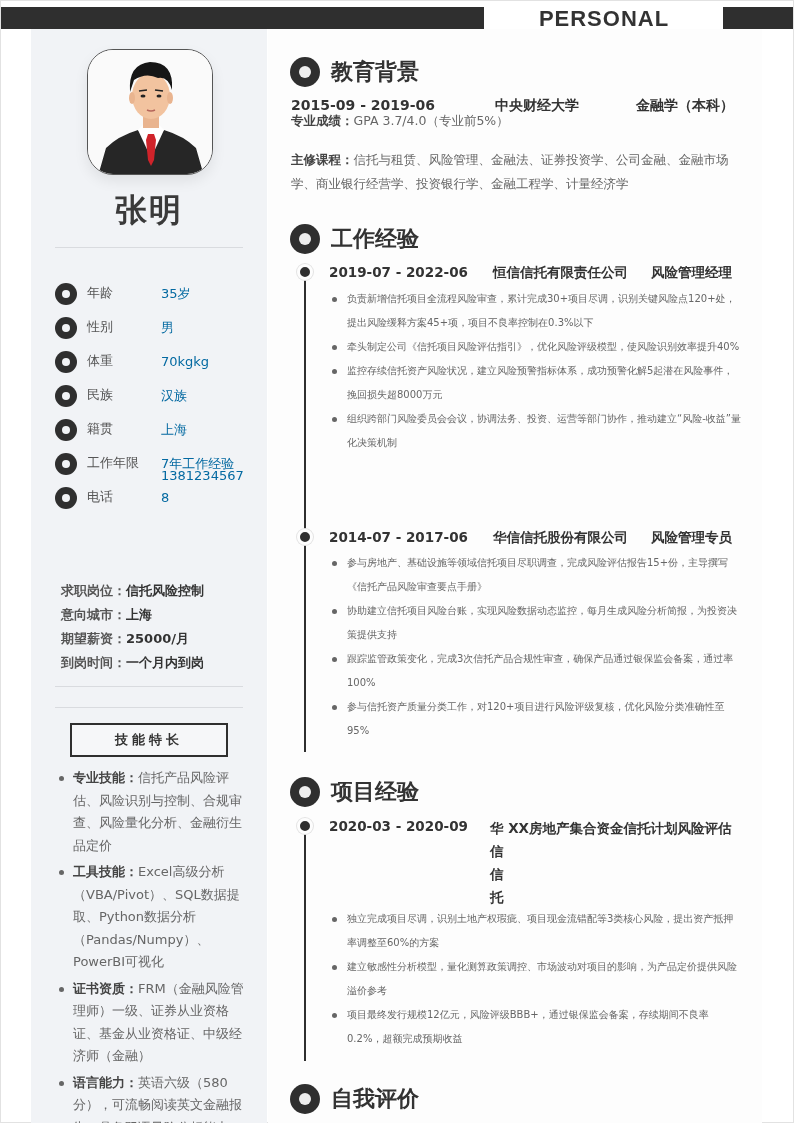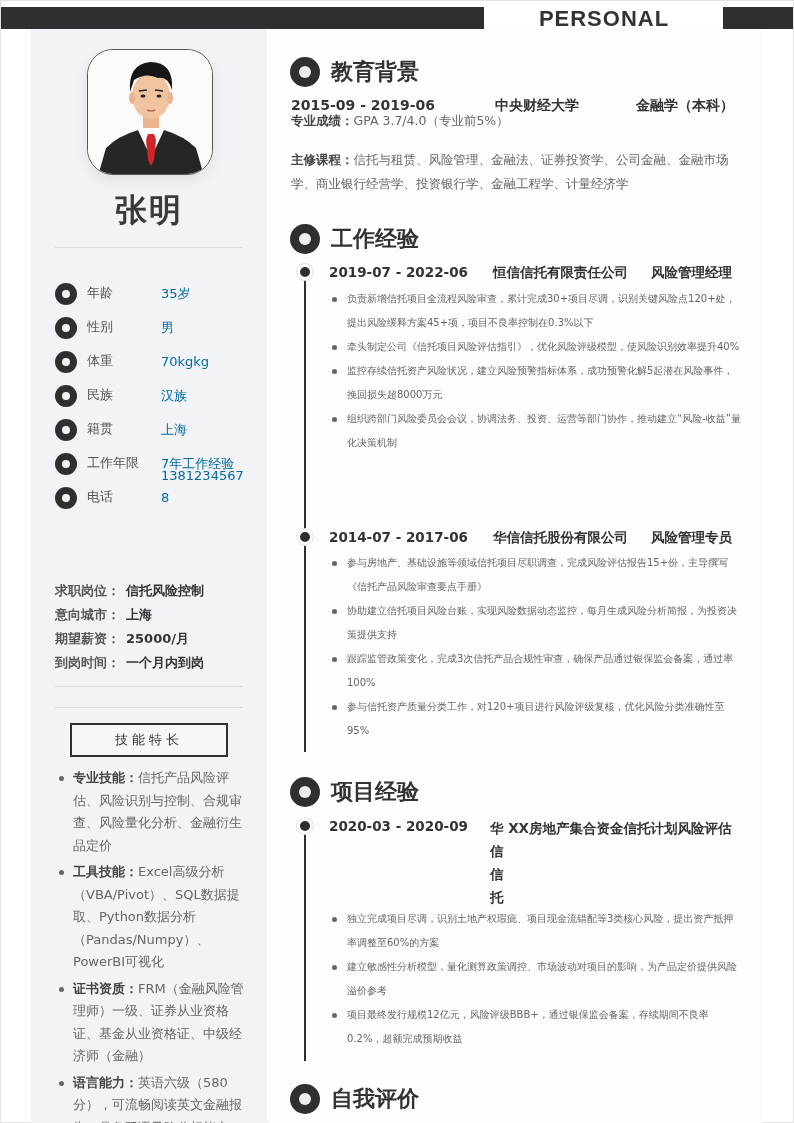--- a/index.html
+++ b/index.html
@@ -23,26 +23,26 @@
 
   .info-list { position:absolute; left:24px; top:242px; width:200px; }
   .info-row { display:flex; align-items:flex-end; height:34px; }
   .info-row.tall { height:56px; }
   .ring { width:22px; height:22px; border-radius:50%; background:#2f2f2f; position:relative; flex:none; margin-top:2px; }
   .ring::after { content:""; position:absolute; left:7px; top:7px; width:8px; height:8px; border-radius:50%; background:#f1f3f6; }
   .info-label { width:74px; margin-left:10px; font-size:13px; color:#555; line-height:24px; }
   .info-value { font-size:13px; color:#0369a1; line-height:22px; margin-top:1px; width:88px; word-break:break-all; }
 
   .job-list { position:absolute; left:24px; top:550px; width:200px; }
-  .job-row { display:flex; font-size:13px; line-height:24px; font-weight:bold; }
+  .job-row { display:flex; font-size:13px; line-height:24px; font-weight:bold;text-align:right; }
   .job-label { color:#555; width:71px; }
   .job-value { color:#333; }
 
   .skills-box { position:absolute; left:39px; top:694px; width:158px; height:34px; border:2px solid #2f2f2f;
-     text-align:center; line-height:30px; font-size:13px; font-weight:normal; color:#333; letter-spacing:4px; background:#f6f7f9; }
+     text-align:center; line-height:30px; font-size:13px; font-weight:bold; color:#333; letter-spacing:4px; background:#f6f7f9; }
   .skills-list { position:absolute; left:24px; top:738px; width:196px; list-style:none; }
   .skills-list li { position:relative; padding-left:18px; font-size:13px; line-height:22.5px; color:#666; margin-bottom:4px; }
   .skills-list li::before { content:""; position:absolute; left:4px; top:9px; width:5px; height:5px; border-radius:50%; background:#666; }
   .skills-list b { color:#444; }
 
   
   .main { position:absolute; left:268px; top:29px; width:494px; height:1094px; background:#fdfdfd; }
   .section-head { position:absolute; left:22px; display:flex; align-items:center; }
   .sec-ring { width:30px; height:30px; border-radius:50%; background:#2f2f2f; position:relative; }
   .sec-ring::after { content:""; position:absolute; left:9px; top:9px; width:12px; height:12px; border-radius:50%; background:#eeeeee; }

